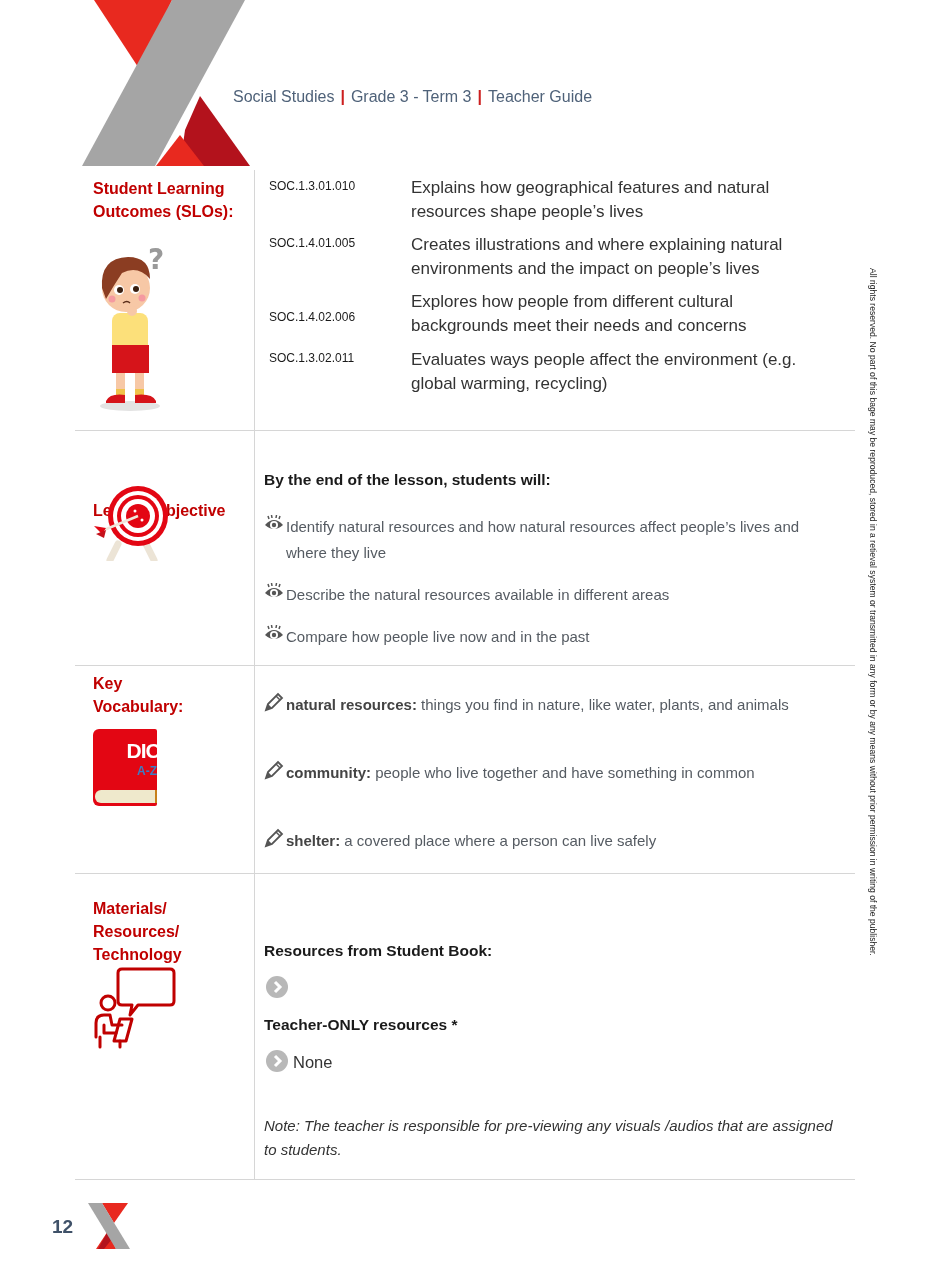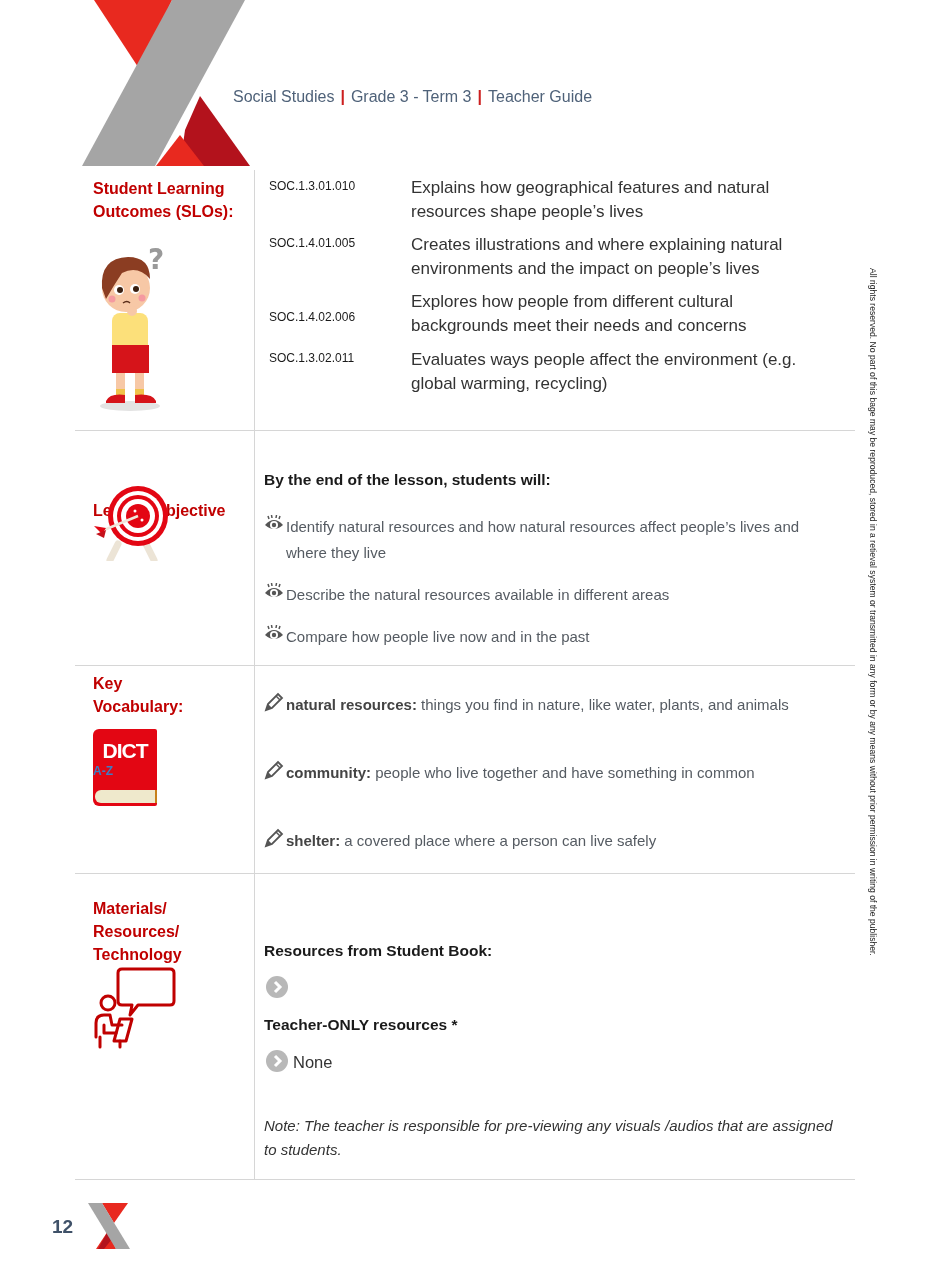--- a/index.html
+++ b/index.html
@@ -128,22 +128,22 @@
       </svg></span><span class="txt">Compare how people live now and in the past</span>
 </div>
 
 <div class="sec-label" style="top:672px;">
   <div>Key</div>
   <div>Vocabulary:</div>
 </div>
 <div class="abs" style="left:93px;top:729px;width:64px;height:77px;">
   <div style="position:absolute;left:0;top:0;width:64px;height:77px;background:#e30613;border-radius:6px 2px 2px 6px;"></div>
   <div style="position:absolute;left:2px;top:61px;width:60px;height:13px;background:#efe9cc;border-radius:6px 0 0 6px;border-right:2px solid #c7801a;"></div>
-  <div style="position:absolute;left:0;top:10px;width:64px;text-align:center;color:#fff;font-weight:bold;font-size:21px;letter-spacing:-1px;">DICT</div>
-  <div style="position:absolute;left:0;top:35px;width:64px;text-align:left;color:#3c7dc4;font-weight:bold;font-size:12px;">A-Z</div>
+  <div style="position:absolute;left:0;top:10px;width:64px;text-align:center;color:#fff;font-weight:bold;font-size:21px;letter-spacing:-1px;padding-left:24px;">DICT</div>
+  <div style="position:absolute;left:0;top:35px;width:64px;text-align:right;color:#3c7dc4;font-weight:bold;font-size:12px;">A-Z</div>
 </div>
 
 <div class="bullet" style="top:692px;">
   <span class="ic"><svg width="20" height="20" viewBox="0 0 20 20">
         <path d="M2 18 L4 12 L14 2 L18 6 L8 16 Z" fill="none" stroke="#555" stroke-width="1.8"></path>
         <path d="M2 18 L4 12 L8 16 Z" fill="#555"></path>
         <line x1="12" y1="4" x2="16" y2="8" stroke="#555" stroke-width="1.5"></line>
       </svg></span><span class="txt"><b>natural resources:</b> <span>things you find in nature, like water, plants, and animals</span></span>
 </div>
 <div class="bullet" style="top:760px;">

